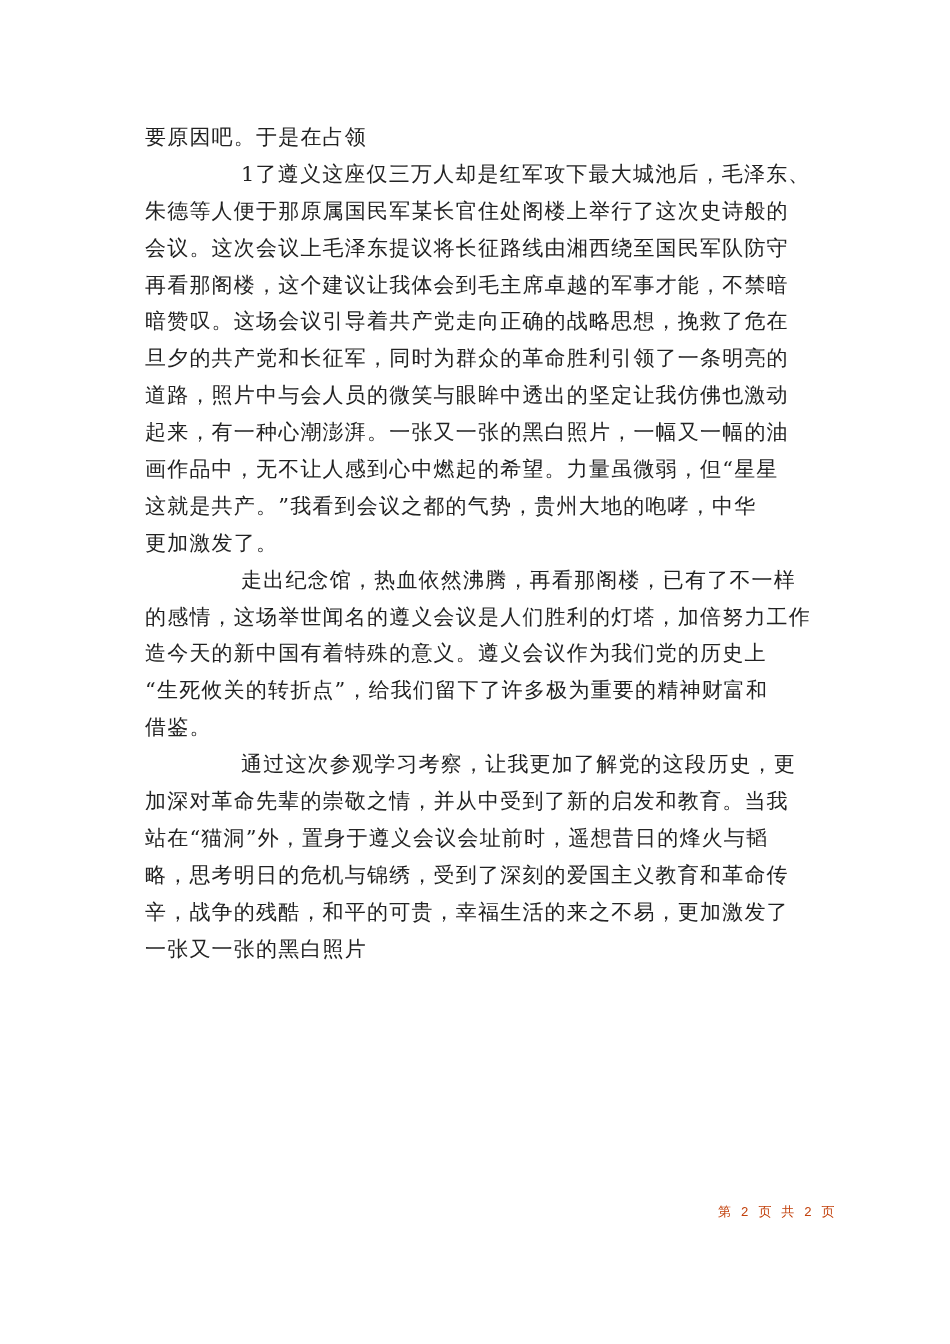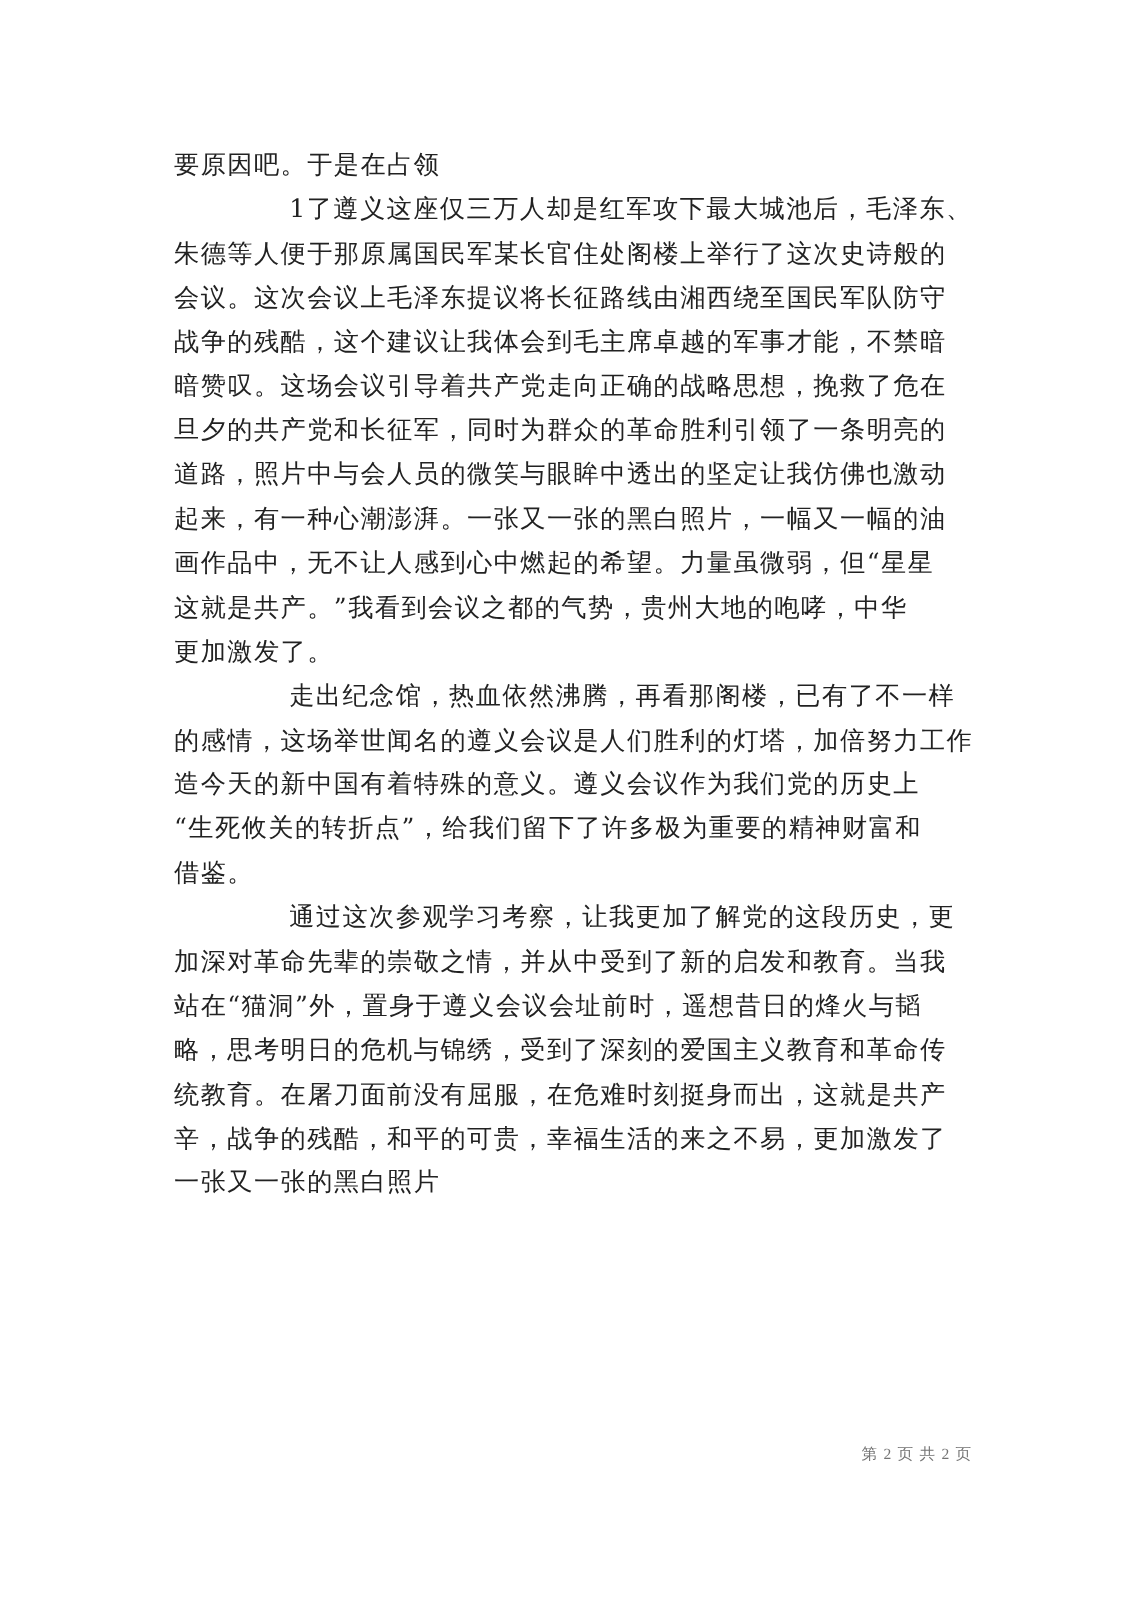--- a/index.html
+++ b/index.html
@@ -8,48 +8,47 @@
   .body-text {
     position: absolute; left: 145px; top: 119px; width: 664px;
     font-family: "DejaVu Serif", "Liberation Serif", serif;
     font-size: 21px; line-height: 36.9px; color: #222;
     letter-spacing: 1.2px;
   }
   .line { white-space: nowrap; height: 36.9px; }
   .indent { padding-left: 96px; }
   .footer {
     position: absolute; left: 718px; top: 1203px;
-    font-family: Liberation Serif, serif;
-    font-size: 13px; color: #737373; letter-spacing: 1px;
+    font-family: Liberation Mono, monospace;
+    font-size: 13px; color: #c2410c; letter-spacing: 1px;
   }
 </style>
 </head>
 <body>
 
 <div class="page">
   <div class="body-text" id="body-text">
       <div class="line">要原因吧。于是在占领</div>
       <div class="line indent">1了遵义这座仅三万人却是红军攻下最大城池后，毛泽东、</div>
       <div class="line">朱德等人便于那原属国民军某长官住处阁楼上举行了这次史诗般的</div>
       <div class="line">会议。这次会议上毛泽东提议将长征路线由湘西绕至国民军队防守</div>
-      <div class="line">战争的残酷，这个建议让我体会到毛主席卓越的军事才能，不禁暗</div>
+      <div class="line">再看那阁楼，这个建议让我体会到毛主席卓越的军事才能，不禁暗</div>
       <div class="line">暗赞叹。这场会议引导着共产党走向正确的战略思想，挽救了危在</div>
       <div class="line">旦夕的共产党和长征军，同时为群众的革命胜利引领了一条明亮的</div>
       <div class="line">道路，照片中与会人员的微笑与眼眸中透出的坚定让我仿佛也激动</div>
       <div class="line">起来，有一种心潮澎湃。一张又一张的黑白照片，一幅又一幅的油</div>
       <div class="line">画作品中，无不让人感到心中燃起的希望。力量虽微弱，但“星星</div>
       <div class="line">这就是共产。”我看到会议之都的气势，贵州大地的咆哮，中华</div>
       <div class="line">更加激发了。</div>
       <div class="line indent">走出纪念馆，热血依然沸腾，再看那阁楼，已有了不一样</div>
       <div class="line">的感情，这场举世闻名的遵义会议是人们胜利的灯塔，加倍努力工作</div>
       <div class="line">造今天的新中国有着特殊的意义。遵义会议作为我们党的历史上</div>
       <div class="line">“生死攸关的转折点”，给我们留下了许多极为重要的精神财富和</div>
       <div class="line">借鉴。</div>
       <div class="line indent">通过这次参观学习考察，让我更加了解党的这段历史，更</div>
       <div class="line">加深对革命先辈的崇敬之情，并从中受到了新的启发和教育。当我</div>
       <div class="line">站在“猫洞”外，置身于遵义会议会址前时，遥想昔日的烽火与韬</div>
       <div class="line">略，思考明日的危机与锦绣，受到了深刻的爱国主义教育和革命传</div>
-      <div class="line">统教育。在屠刀面前没有屈服，在危难时刻挺身而出，这就是共产</div>
       <div class="line">辛，战争的残酷，和平的可贵，幸福生活的来之不易，更加激发了</div>
       <div class="line">一张又一张的黑白照片</div>
     </div>
   <div class="footer">第 2 页 共 2 页</div>
 </div>
 
 </body></html>

